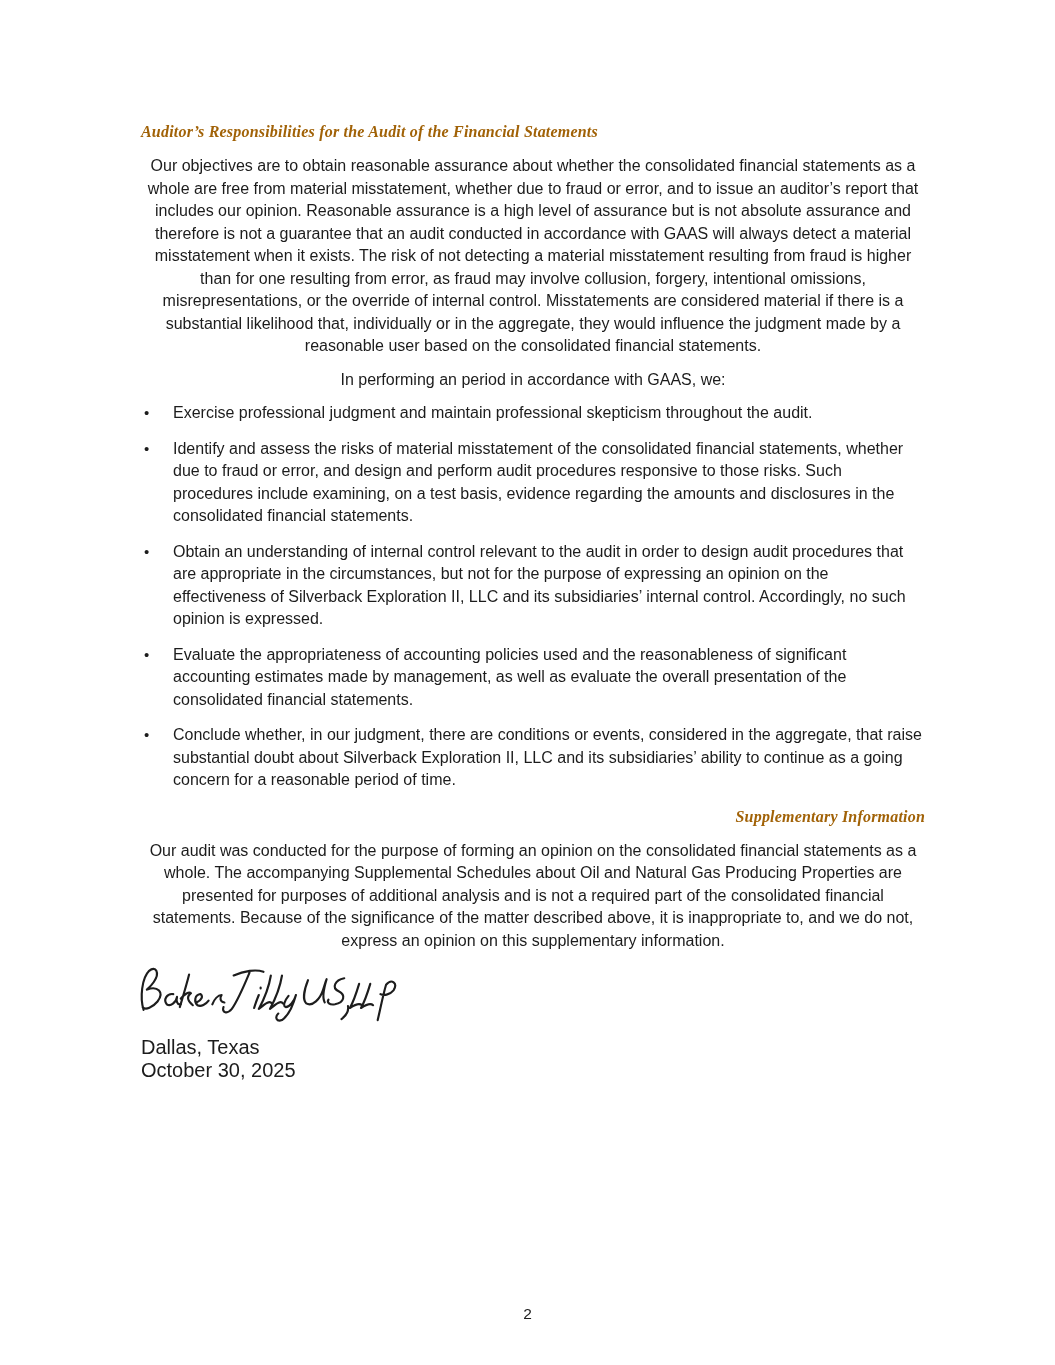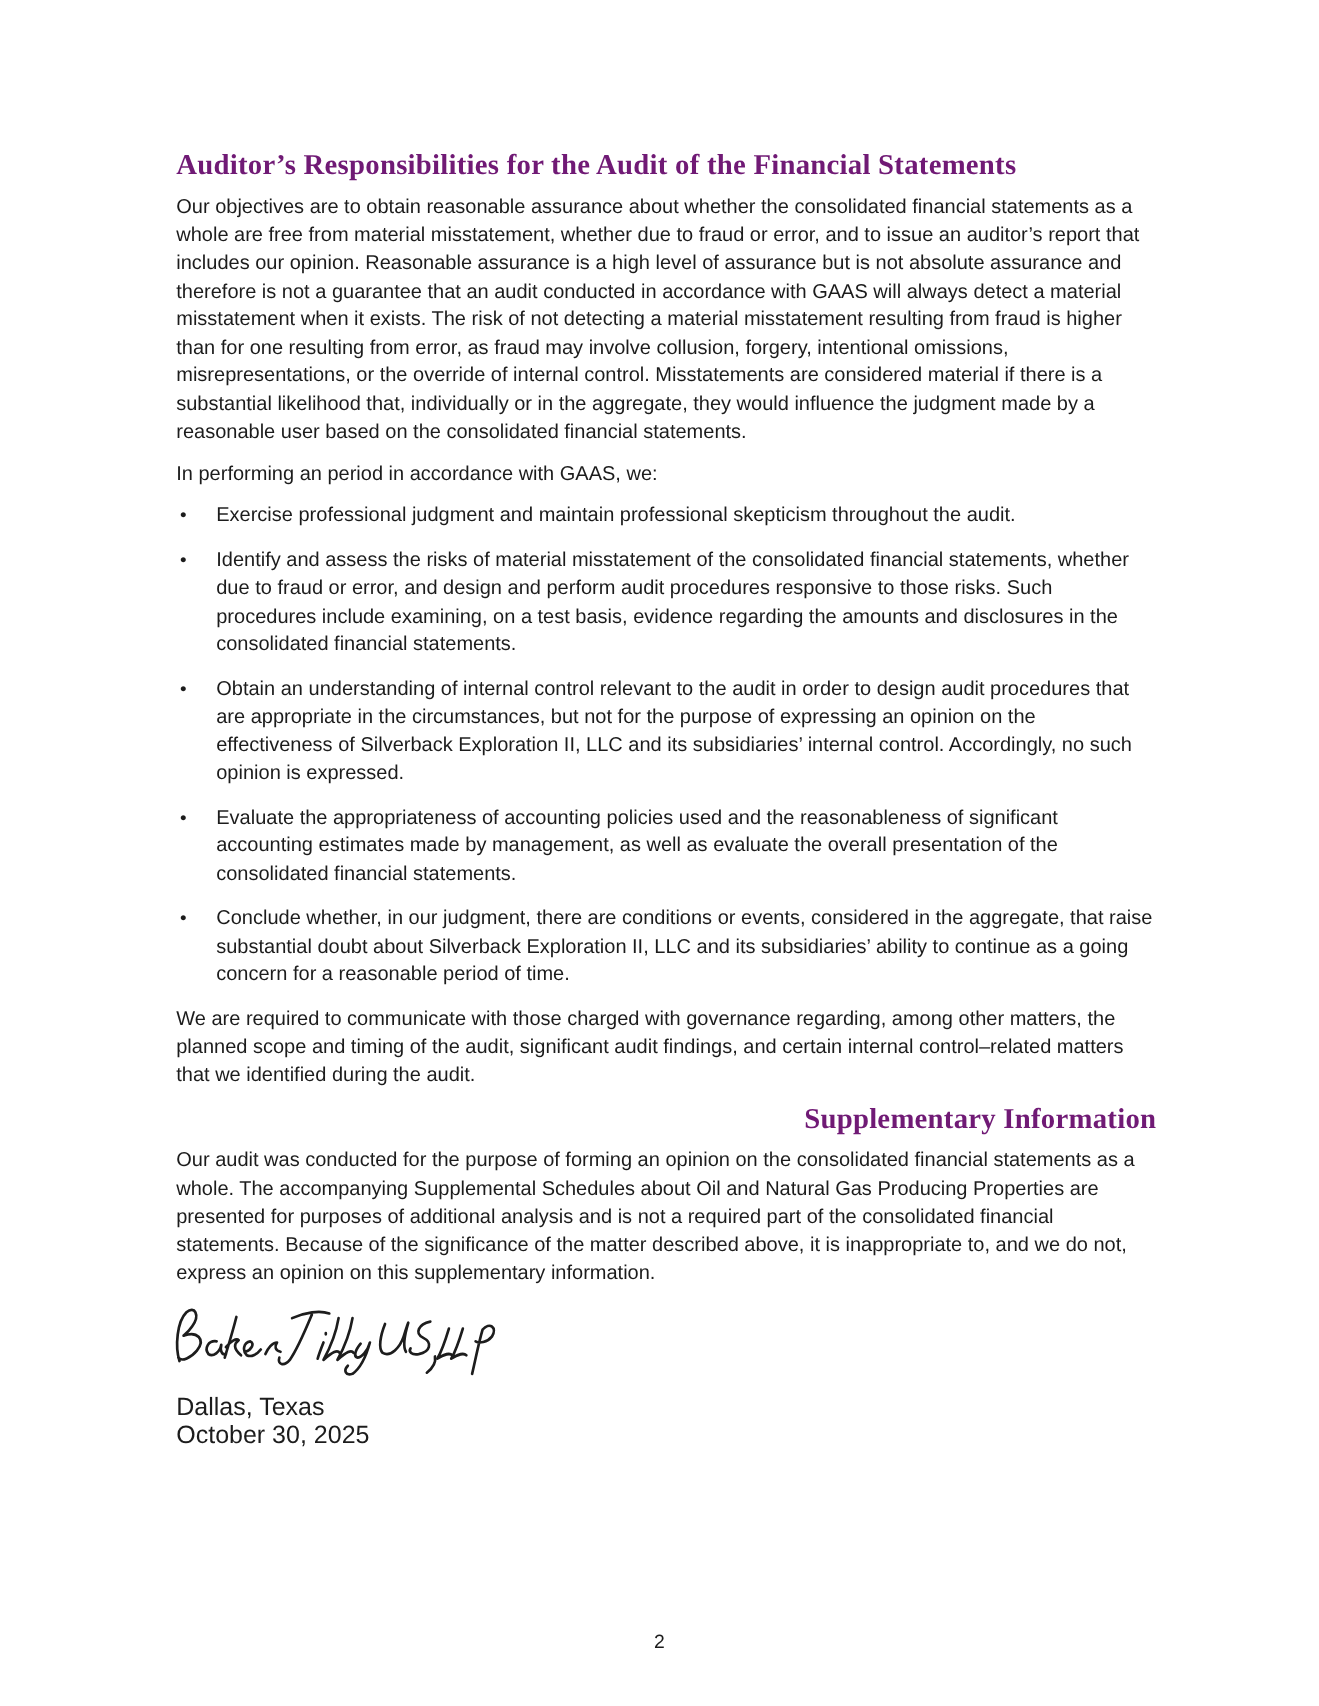--- a/index.html
+++ b/index.html
@@ -16,33 +16,35 @@
     color: #1c1c1c;
   }
   .content {
     position: absolute;
     left: 141px;
     top: 0;
     width: 784px;
   }
   h1.sec-heading, h2.sec-heading {
     font-family: "Liberation Serif", serif;
+    font-style: italic;
     font-weight: 700;
-    font-size: 23px;
+    font-size: 16px;
     line-height: 23px;
     letter-spacing: 0.2px;
-    color: #701a75;
+    color: #a16207;
     margin: 0 0 12px 0;
   }
   h1.sec-heading { margin-top: 120px; }
   h2.sec-heading { margin-top: 0; text-align: right; }
   p.body-para {
     font-size: 16px;
     line-height: 22.5px;
     margin: 0 0 11px 0;
+    text-align: center;
   }
   ul.audit-list {
     list-style: none;
     margin: 2px 0 0 0;
     padding: 0;
   }
   ul.audit-list li {
     display: flex;
     font-size: 16px;
     line-height: 22.5px;
@@ -107,21 +109,20 @@
     <li>
       <span class="bullet-marker">•</span>
       <span class="bullet-text">Evaluate the appropriateness of accounting policies used and the reasonableness of significant accounting estimates made by management, as well as evaluate the overall presentation of the consolidated financial statements.</span>
     </li>
     <li>
       <span class="bullet-marker">•</span>
       <span class="bullet-text">Conclude whether, in our judgment, there are conditions or events, considered in the aggregate, that raise substantial doubt about Silverback Exploration II, LLC and its subsidiaries’ ability to continue as a going concern for a reasonable period of time.</span>
     </li>
   </ul>
 
-  <p class="body-para">We are required to communicate with those charged with governance regarding, among other matters, the planned scope and timing of the audit, significant audit findings, and certain internal control–related matters that we identified during the audit.</p>
 
   <h2 class="sec-heading">Supplementary Information</h2>
 
   <p class="body-para">Our audit was conducted for the purpose of forming an opinion on the consolidated financial statements as a whole. The accompanying Supplemental Schedules about Oil and Natural Gas Producing Properties are presented for purposes of additional analysis and is not a required part of the consolidated financial statements. Because of the significance of the matter described above, it is inappropriate to, and we do not, express an opinion on this supplementary information.</p>
 
   <div class="signature-block">
     <svg class="signature-svg" width="262" height="58" viewBox="0 0 282 62" aria-label="handwritten signature">
       <title>Baker Tilly US, LLP</title>
 
       <path d="M6 47 C2 34 4 13 12 5 C19 -1 24 7 17 17 C13 23 8 26 10 25 C21 21 29 28 21 38 C16 44 8 48 5 44"></path>

